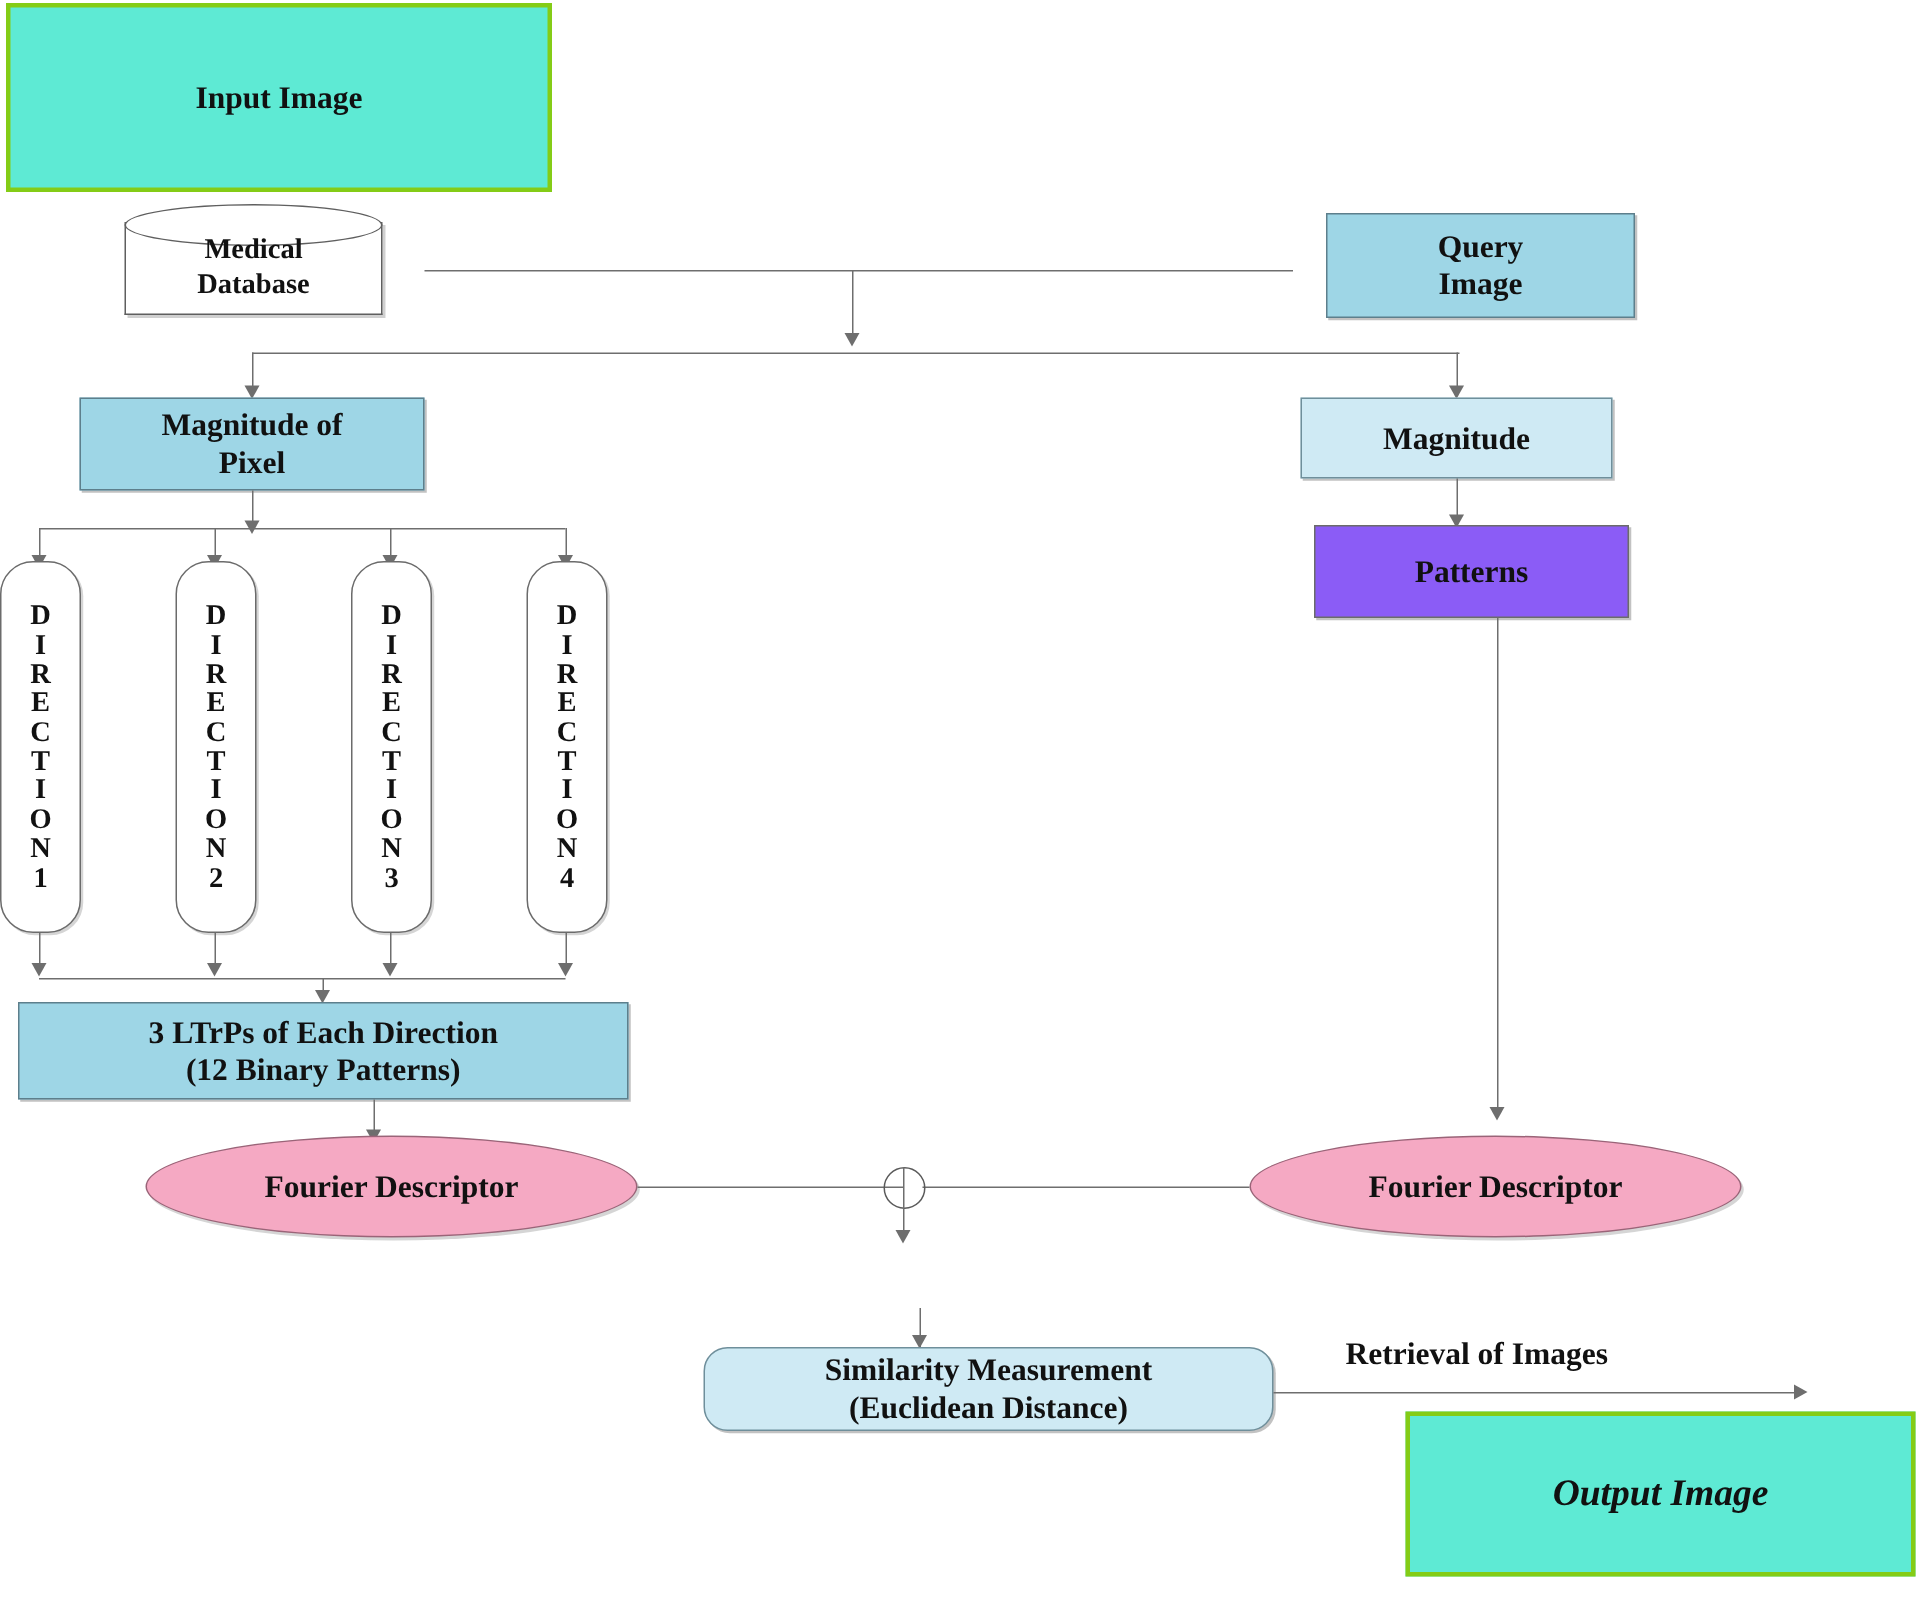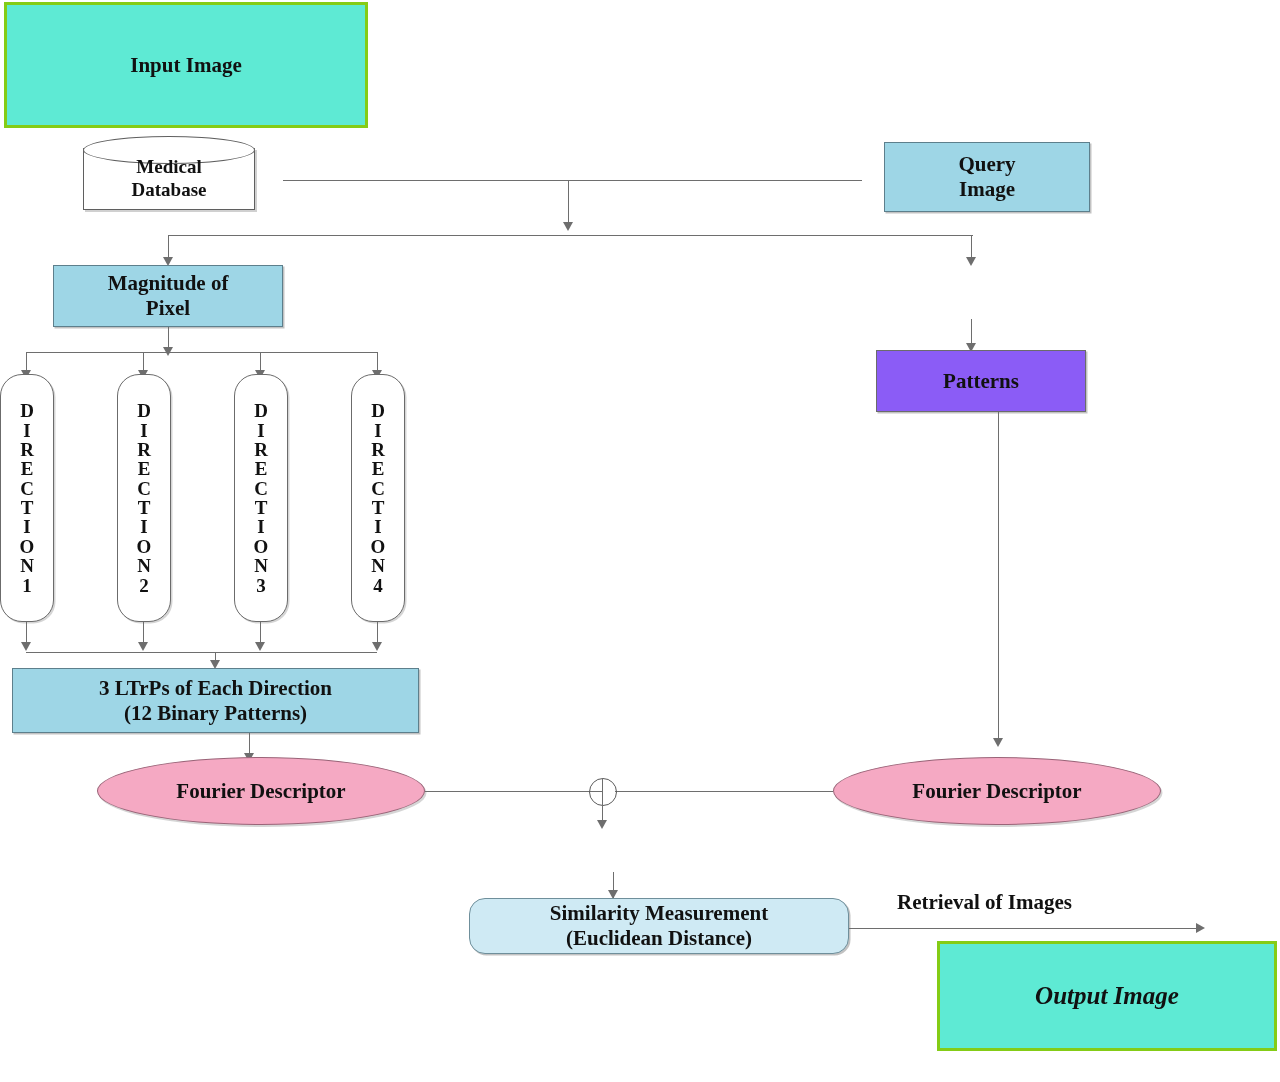--- a/index.html
+++ b/index.html
@@ -196,20 +196,23 @@
   <div class="vline" style="left:168px; top:235px; height:26px;"></div>
   <div class="arrowhead" style="left:162.5px; top:257px;"></div>
   <div class="vline" style="left:971px; top:235px; height:26px;"></div>
   <div class="arrowhead" style="left:965.5px; top:257px;"></div>
 
   <div class="node box-blue-dark" style="left:53px; top:265px; width:230px; height:62px; font-size:21px;">
     <span>Magnitude of
 Pixel</span>
   </div>
 
+  <div class="node box-blue-light" style="left:867px; top:265px; width:208px; height:54px; font-size:21px;">
+    <span>Magnitude</span>
+  </div>
 
   <div class="vline" style="left:971px; top:319px; height:28px;"></div>
   <div class="arrowhead" style="left:965.5px; top:343px;"></div>
 
   <div class="node box-plain" style="left:876px; top:350px; width:210px; height:62px; font-size:21px;">
     <span>Patterns</span>
   </div>
 
   <div class="vline" style="left:998px; top:412px; height:330px;"></div>
   <div class="arrowhead" style="left:992.5px; top:738px;"></div>

